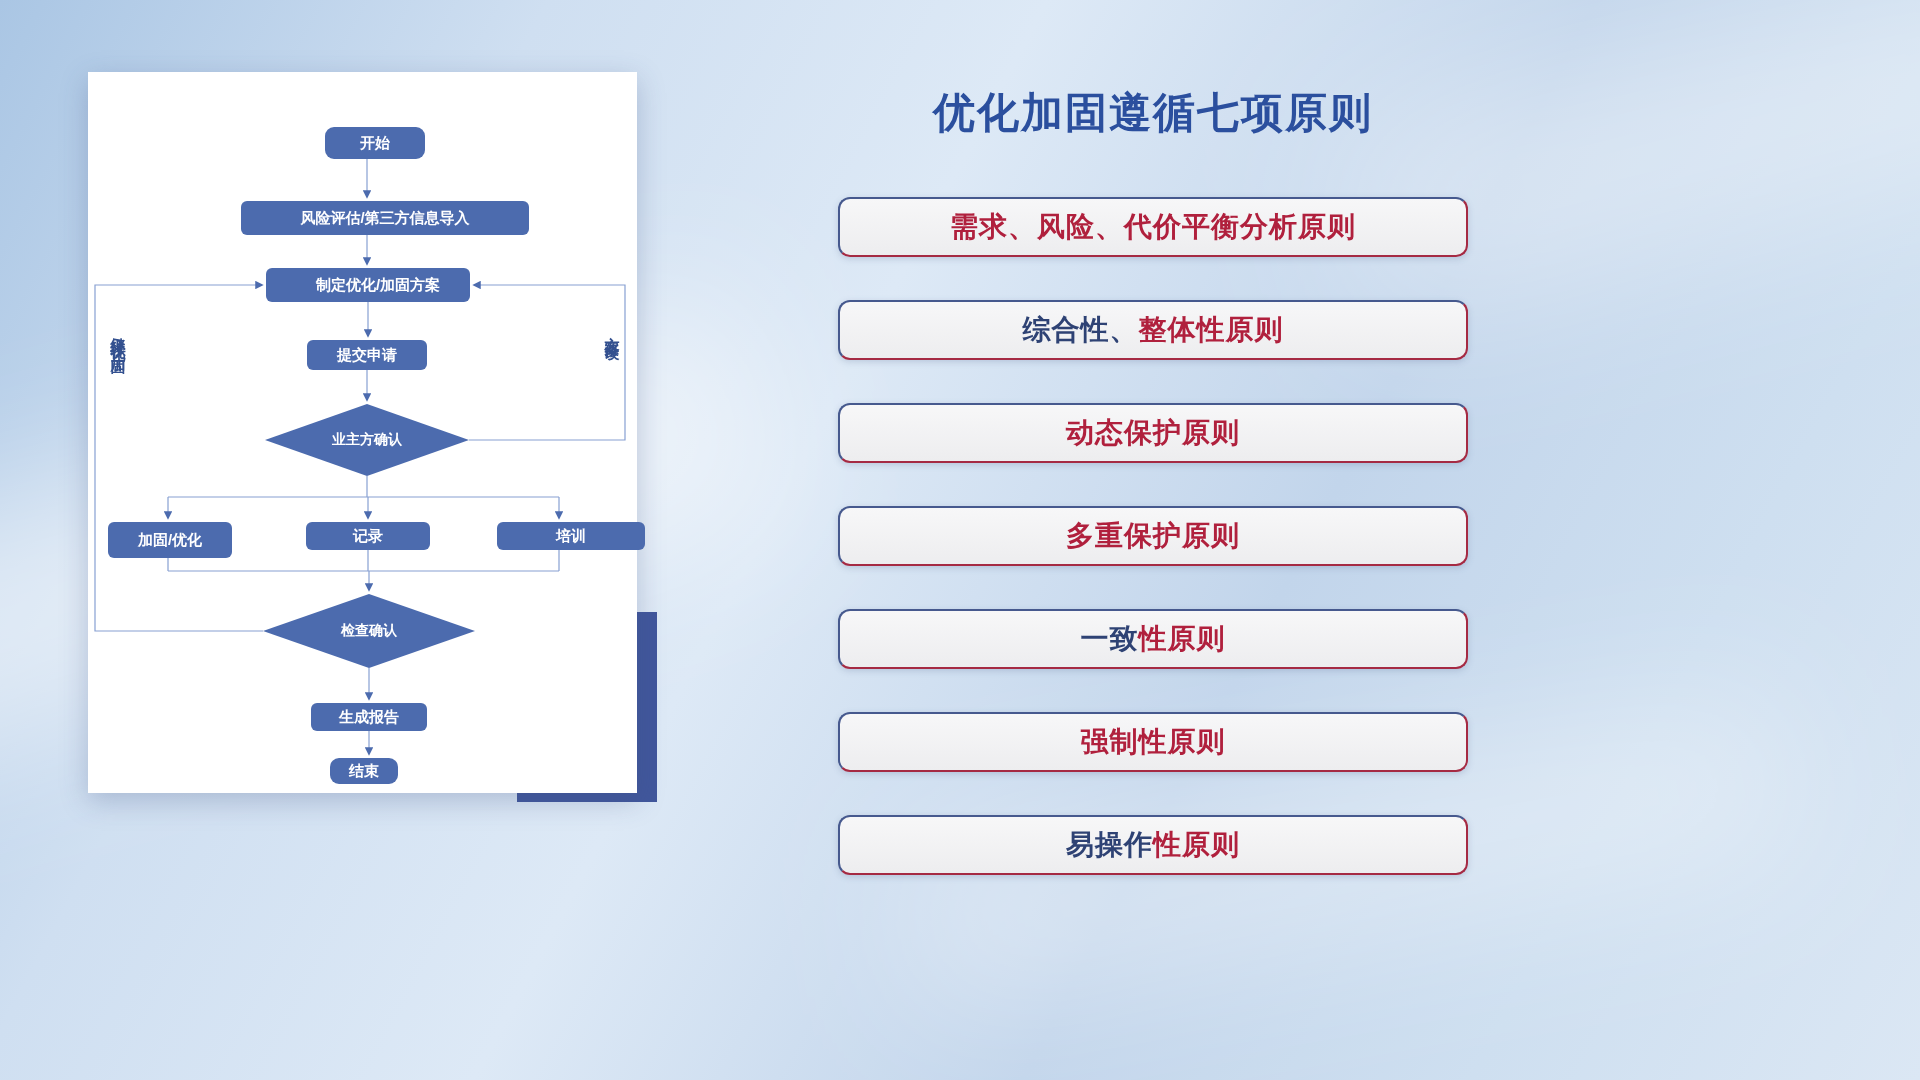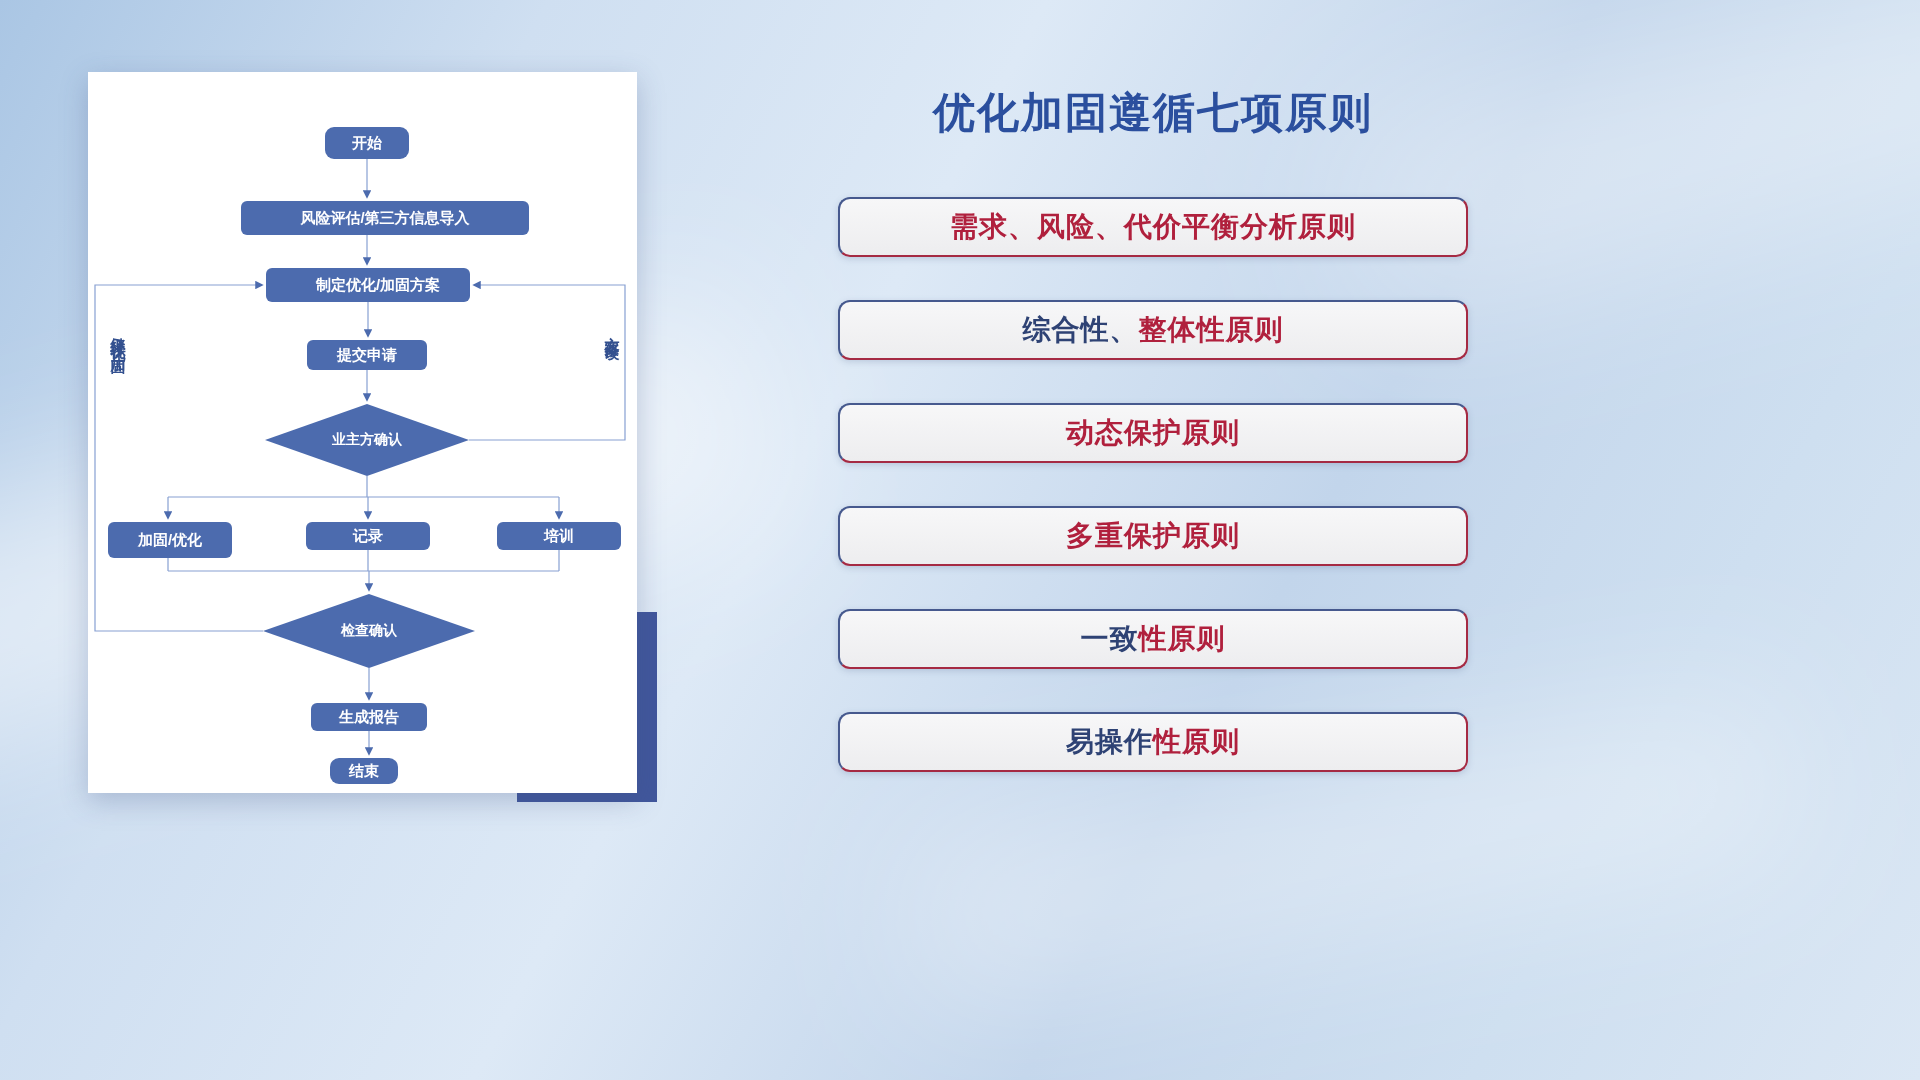--- a/index.html
+++ b/index.html
@@ -18,28 +18,28 @@
   .accent-rect { position:absolute; left:517px; top:612px; width:140px; height:190px; background:#41579c; z-index:1; }
 
   
   .flow-card { position:absolute; left:88px; top:72px; width:549px; height:721px; background:#ffffff; z-index:2;
     box-shadow:0 8px 26px rgba(60,80,130,.28); }
 
   .connectors { position:absolute; left:0; top:0; width:549px; height:721px; }
 
   .node { position:absolute; display:flex; align-items:center; justify-content:center;
     background:#4c6bae; color:#ffffff; font-weight:700; font-size:15px; border-radius:6px; line-height:1.1; text-align:center; }
-  .n-start     { left:237px; top:55px;  width:84px;  height:32px; border-radius:9px; }
+  .n-start     { left:237px; top:55px;  width:100px;  height:32px; border-radius:9px; }
   .n-risk      { left:153px; top:129px; width:288px; height:34px; }
   .n-plan      { left:178px; top:196px; width:204px; height:34px;padding-left:20px; }
   .n-submit    { left:219px; top:268px; width:120px; height:30px; }
   .n-owner     { left:177px; top:332px; width:204px; height:72px; font-size:14px; }
   .n-reinforce { left:20px;  top:450px; width:124px; height:36px; }
   .n-record    { left:218px; top:450px; width:124px; height:28px; }
-  .n-training  { left:409px; top:450px; width:124px; height:28px; }
+  .n-training  { left:409px; top:450px; width:148px; height:28px; }
   .n-check     { left:175px; top:522px; width:212px; height:74px; font-size:14px; }
   .n-report    { left:223px; top:631px; width:116px; height:28px; }
   .n-end       { left:242px; top:686px; width:68px;  height:26px; border-radius:9px; }
   .diamond { clip-path:polygon(50% 0%,100% 50%,50% 100%,0% 50%); border-radius:0; }
 
   .vlabel { position:absolute; writing-mode:vertical-rl; color:#33508f; font-weight:700; font-size:15px; letter-spacing:3px; }
   .vlabel.left  { left:20px;  top:254px; }
   .vlabel.right { left:514px; top:252px; }
 
   
@@ -121,18 +121,21 @@
           <span style="color: rgb(176, 32, 61);">动态保护原则</span>
         </div>
         <div class="pcard">
           <span style="color: rgb(176, 32, 61);">多重保护原则</span>
         </div>
         <div class="pcard">
           <span style="color: rgb(46, 66, 116);">一致</span>
           <span style="color: rgb(176, 32, 61);">性原则</span>
         </div>
         <div class="pcard">
+          <span style="color: rgb(176, 32, 61);">强制性原则</span>
+        </div>
+        <div class="pcard">
           <span style="color: rgb(46, 66, 116);">易操作</span>
           <span style="color: rgb(176, 32, 61);">性原则</span>
         </div>
       </div>
   </div>
 </div>
 
 </body></html>

